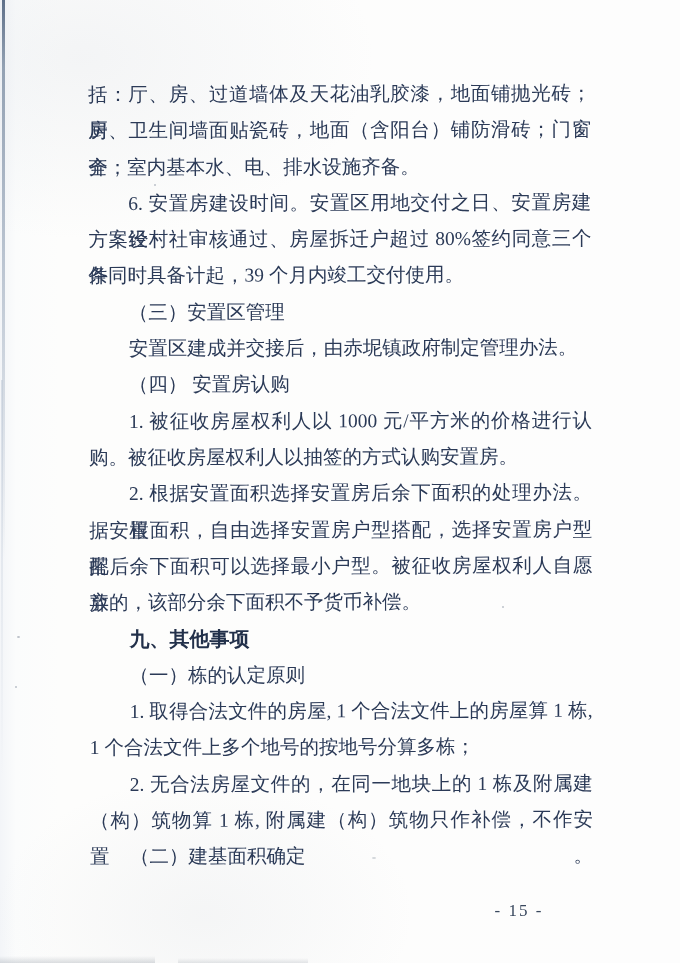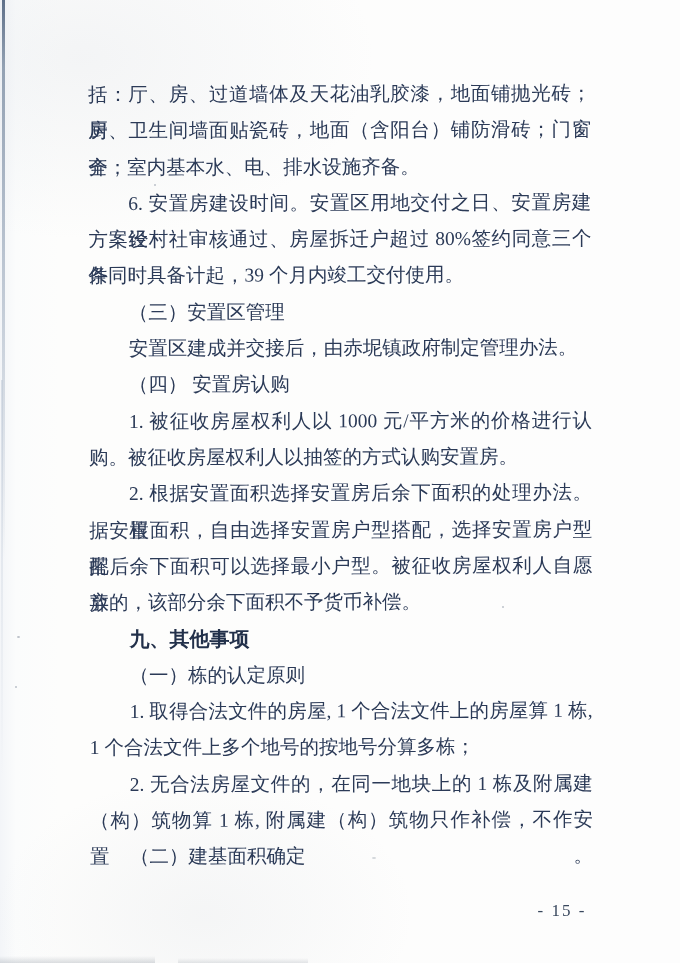--- a/index.html
+++ b/index.html
@@ -60,21 +60,21 @@
   }
   .ind { padding-left: 40px; }
   .sub { color: #2b3a57; }
   .head {
     font-family: "Liberation Sans", "DejaVu Sans", sans-serif;
     font-weight: 700;
     font-size: 20px;
     color: #22304a;
   }
   .page-number {
-    position: absolute; left: 512px; top: 901px; width: 100px;
+    position: absolute; left: 469px; top: 901px; width: 100px;
     text-align: center;
     font-family: "Liberation Serif", "DejaVu Serif", serif;
     font-size: 17px;
     letter-spacing: 2px;
     color: #39485e;
   }
 </style>
 </head>
 <body>
 

